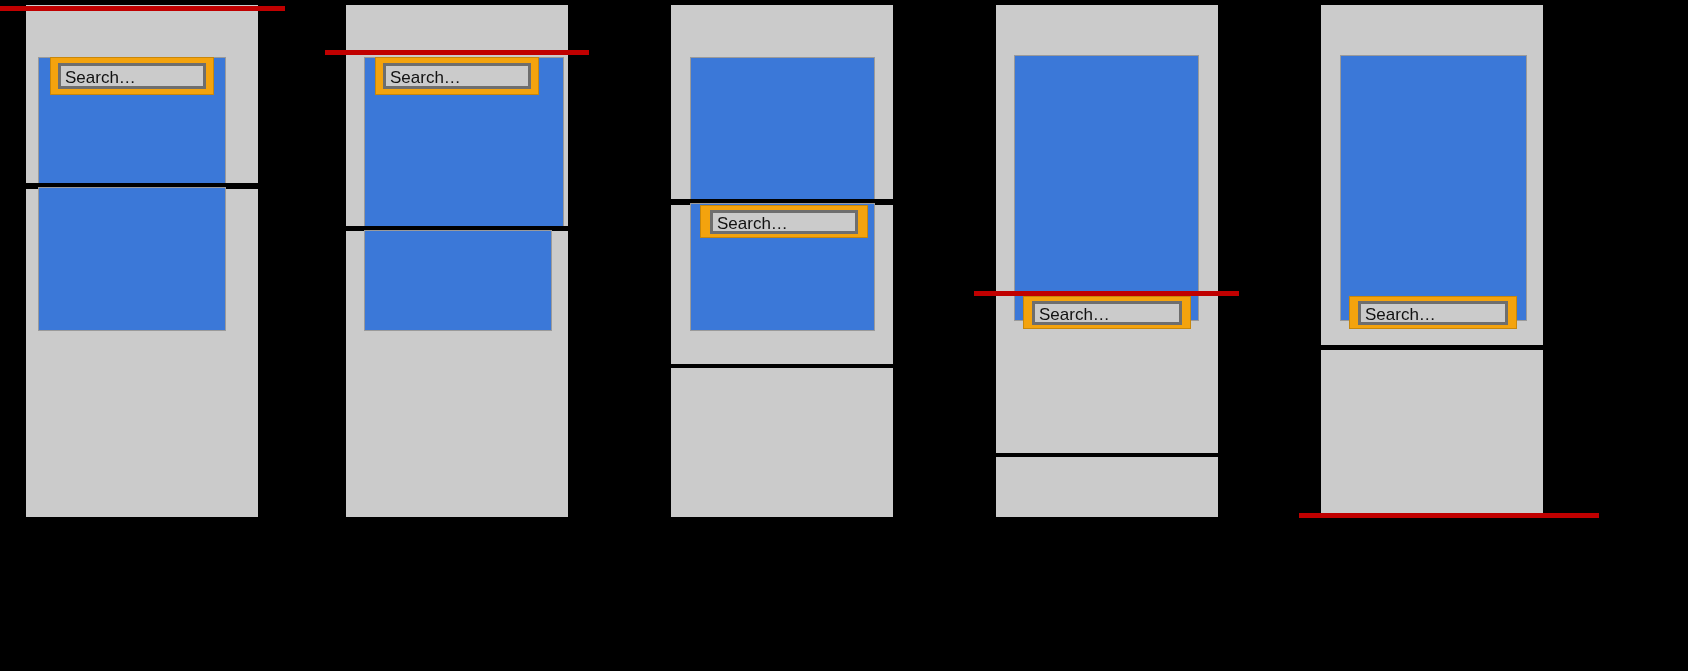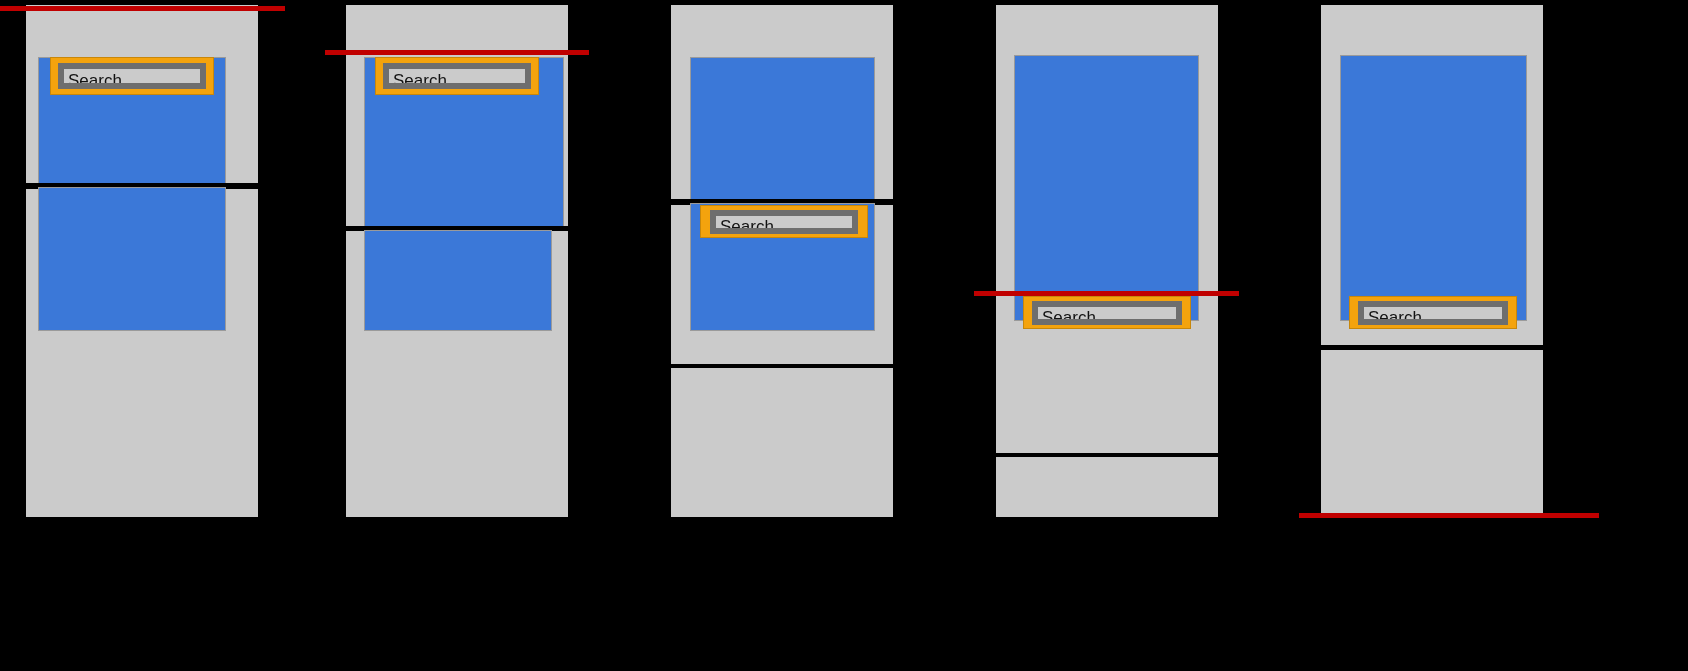--- a/index.html
+++ b/index.html
@@ -34,21 +34,21 @@
     position:absolute;
     background:#f4a30d;
     border:1px solid #c8870b;
     box-sizing:border-box;
     display:flex;
     align-items:center;
     justify-content:center;
   }
   .search-input{
     background:#cbcbcb;
-    border:6px solid #000000;
+    border:3px solid #000000;
     box-sizing:border-box;
     width:calc(100% - 20px);
     height:26px;
     line-height:24px;
     font-size:17px;
     color:#111;
     padding:0 4px;
     white-space:nowrap;
     overflow:hidden;
     font-family:"Liberation Sans", sans-serif;

